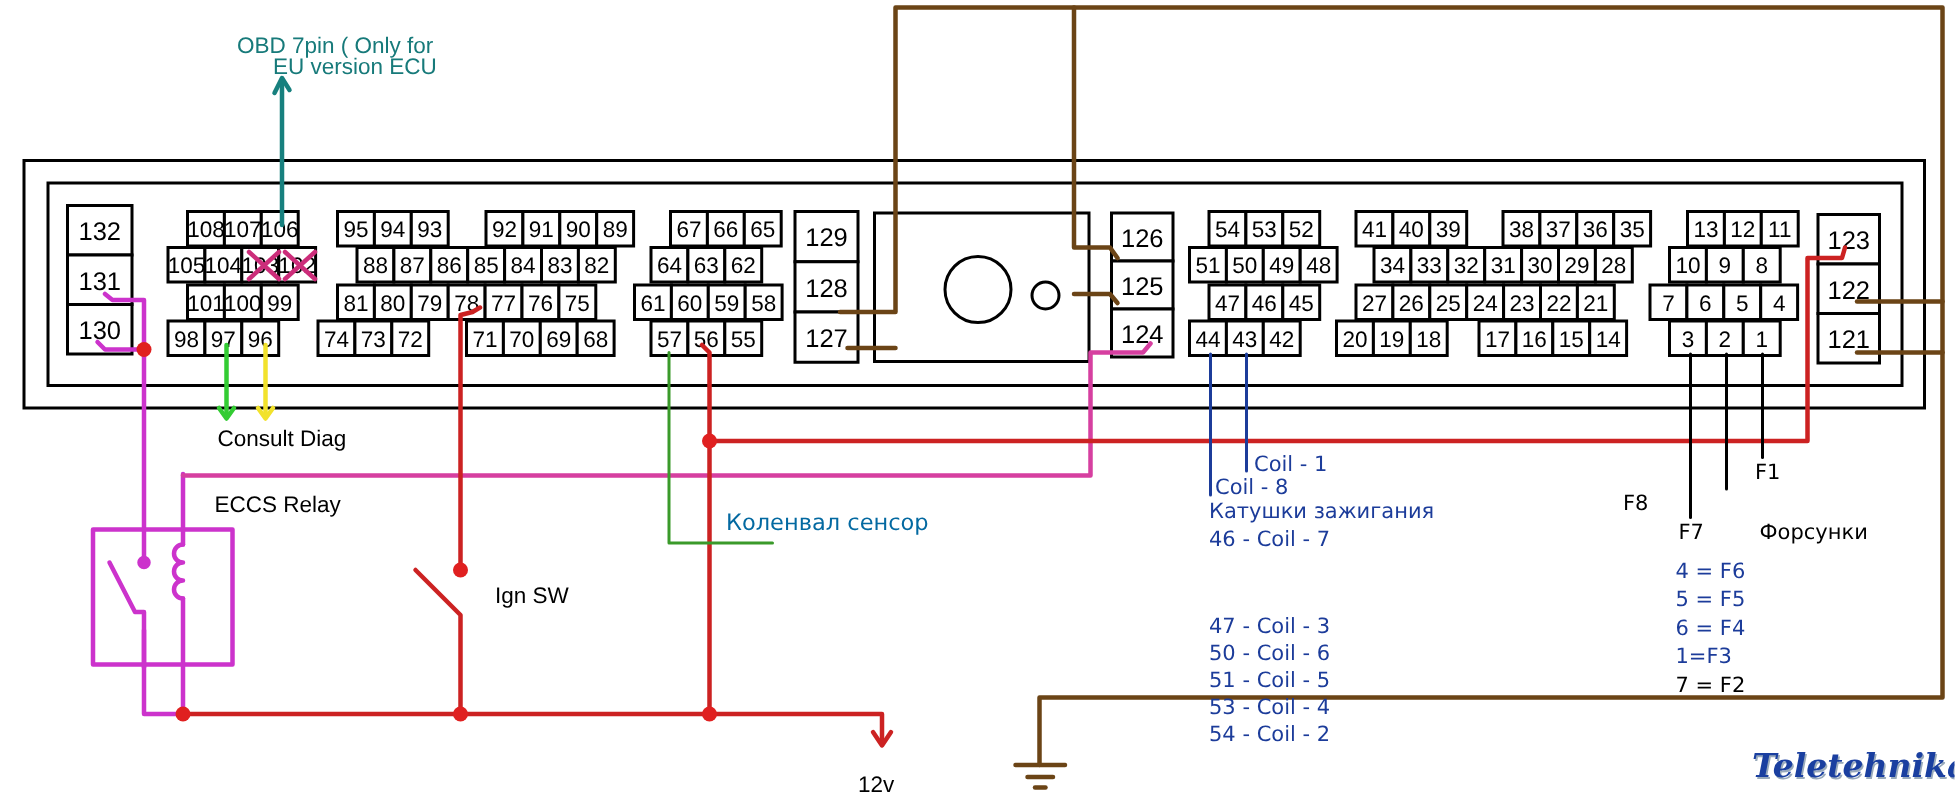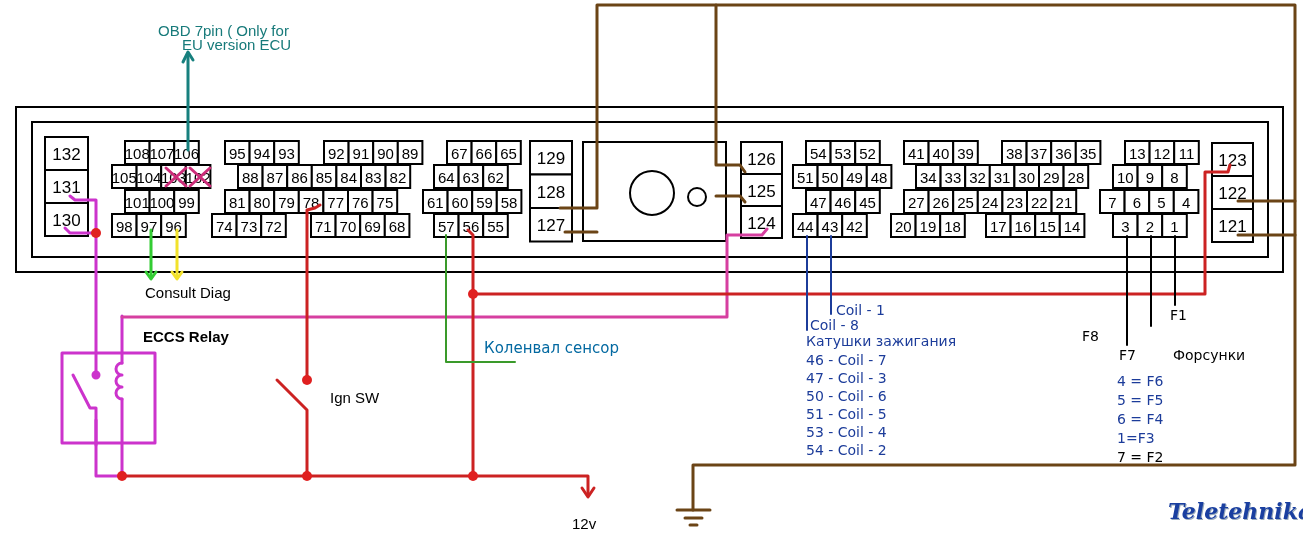--- a/index.html
+++ b/index.html
@@ -592,31 +592,31 @@
         <line x1="186" y1="168" x2="166" y2="186"></line>
       <line x1="190" y1="168" x2="210" y2="186"></line>
         <line x1="210" y1="168" x2="190" y2="186"></line>
     </g>
   </g>
   </svg>
 
 <div class="lbl small teal" style="left:158px;top:23px;">OBD 7pin ( Only for</div>
 <div class="lbl small teal" style="left:158px;top:37px;margin-left:24px;">EU version ECU</div>
 <div class="lbl small" style="left:145px;top:285px;">Consult Diag</div>
-<div class="lbl small" style="left:143px;top:329px;font-weight:bold;">ECCS Relay</div>
+<div class="lbl small" style="left:143px;top:329px;">ECCS Relay</div>
 <div class="lbl small" style="left:330px;top:390px;">Ign SW</div>
 <div class="lbl small" style="left:572px;top:516px;">12v</div>
 <div class="lbl grn" style="left:484px;top:341px;">Коленвал сенсор</div>
 
 <div class="lbl blue" style="left:836px;top:303px;">Coil - 1</div>
 <div class="lbl blue" style="left:810px;top:318px;">Coil - 8</div>
 <div class="lbl blue" style="left:806px;top:334px;">Катушки зажигания</div>
 <div id="coil-map" style="position:absolute;left:806px;top:351px;">
     <div class="blue" style="line-height: 18px;">46 - Coil - 7</div>
-    <div class="blue" style="line-height: 18px;">47 - Coil - 3</div>
+    <div class="blue" style="line-height: 18px; margin-top: 40px;">47 - Coil - 3</div>
     <div class="blue" style="line-height: 18px;">50 - Coil - 6</div>
     <div class="blue" style="line-height: 18px;">51 - Coil - 5</div>
     <div class="blue" style="line-height: 18px;">53 - Coil - 4</div>
     <div class="blue" style="line-height: 18px;">54 - Coil - 2</div>
   </div>
 
 <div class="lbl blk" style="left:1170px;top:308px;">F1</div>
 <div class="lbl blk" style="left:1082px;top:329px;text-align:center;">F8</div>
 <div class="lbl blk" style="left:1119px;top:348px;">F7</div>
 <div class="lbl blk" style="left:1173px;top:348px;">Форсунки</div>

